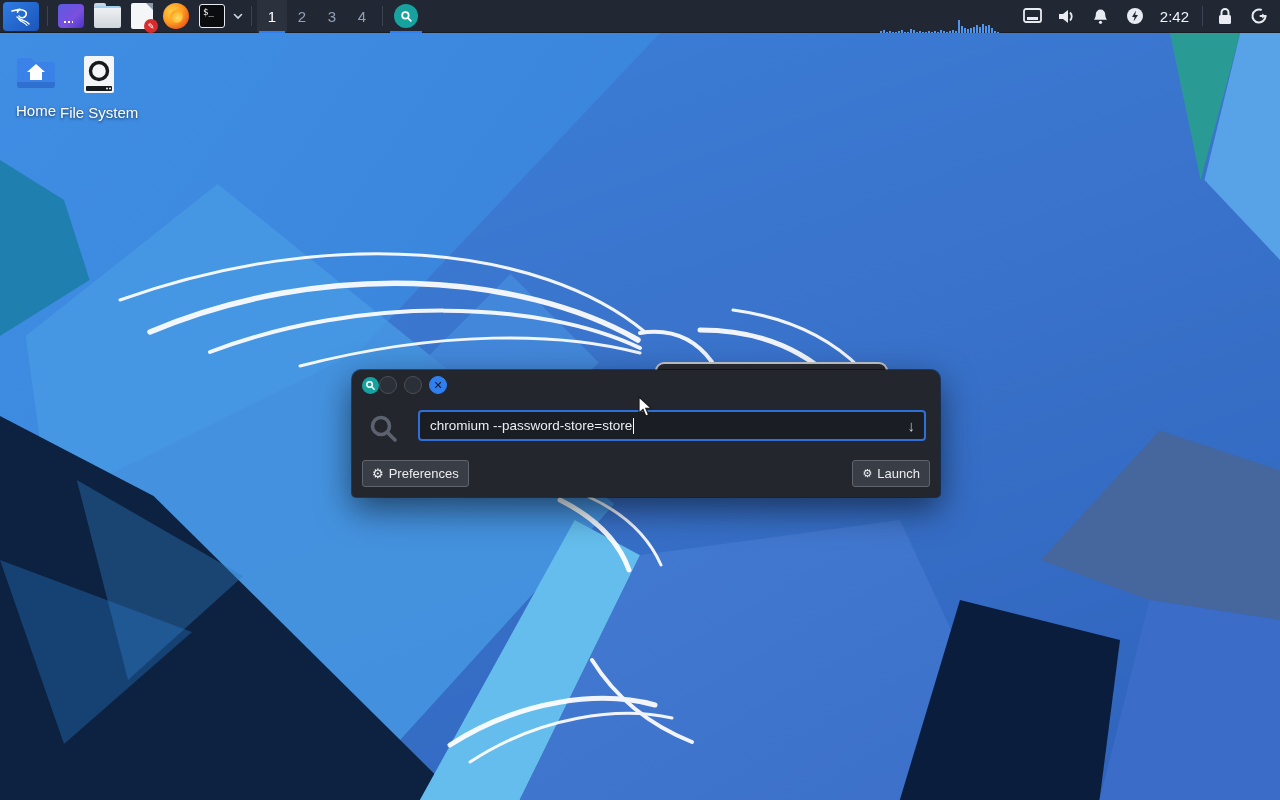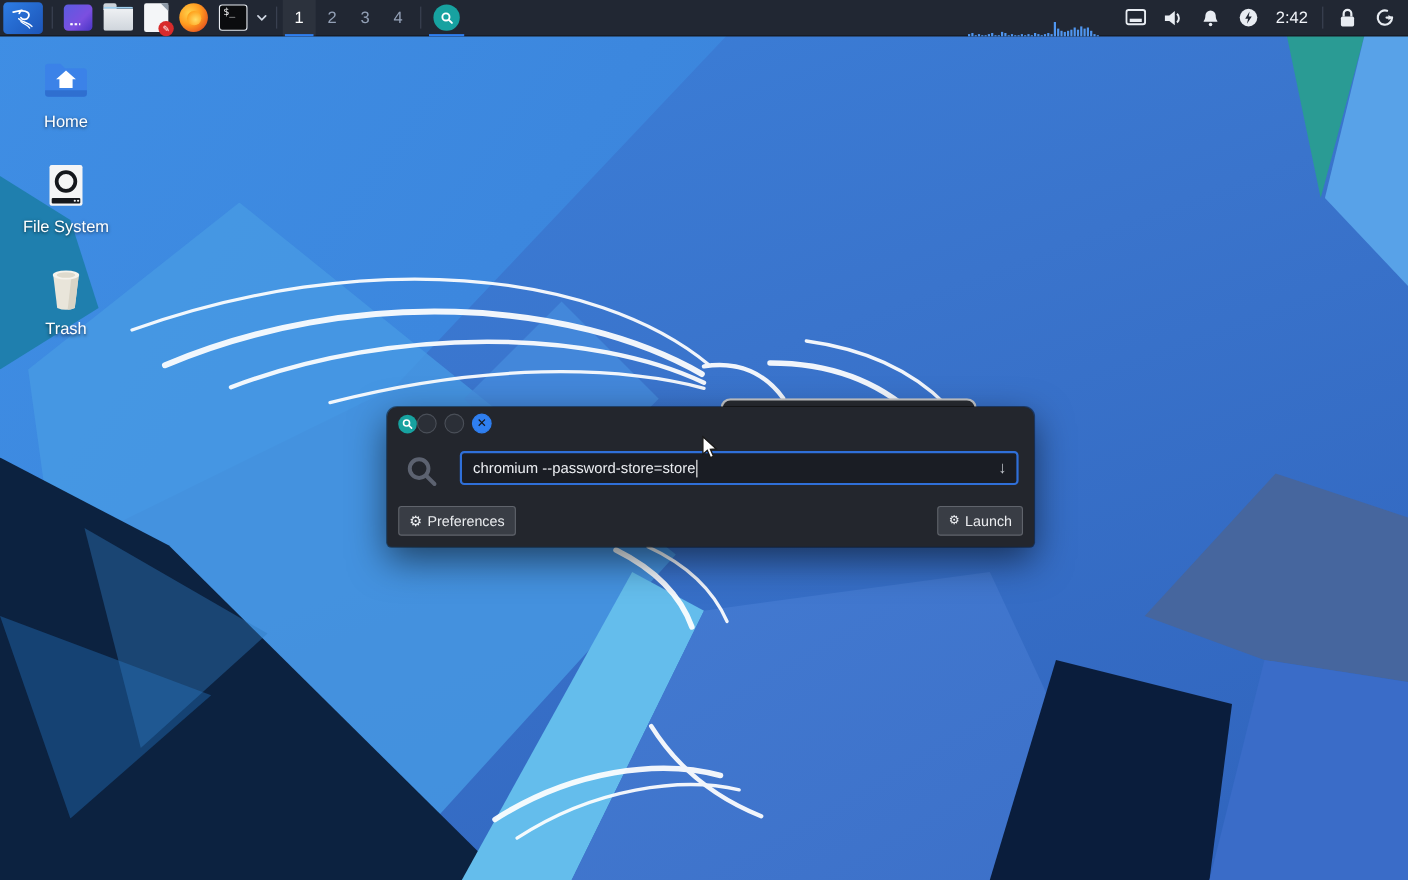--- a/index.html
+++ b/index.html
@@ -26,21 +26,21 @@
                   clip-path:polygon(40.6% 100%,50% 69.4%,70.3% 65%,80.5% 100%); }
   .wp-gap       { background:#0a1d3c; clip-path:polygon(70.3% 100%,75% 75%,87.5% 80%,85.9% 100%); }
   .wp-rprism-top{ background:#46669e; clip-path:polygon(81.3% 70%,90.6% 53.8%,100% 58.8%,100% 77.5%,89.8% 75%); }
   .wp-rprism-rt { background:#3a6cc8; clip-path:polygon(89.8% 75%,100% 77.5%,100% 100%,85.9% 100%); }
   .wp-tr-teal   { background:#2a9b94; clip-path:polygon(91.4% 4.1%,96.9% 4.1%,93.8% 22.5%); }
   .wp-tr-stripe { background:#58a2e8; clip-path:polygon(96.9% 4.1%,100% 4.1%,100% 32.5%,94.1% 22.5%); }
   .swirl { position:absolute; inset:0; }
 
   
   .desk-icons { position:absolute; left:12px; top:48px; width:96px; display:flex;
-                flex-direction:column; align-items:center; }
+                flex-direction:row; align-items:center; }
   .desk-item { width:96px; display:flex; flex-direction:column; align-items:center; cursor:default; }
   .desk-label { margin-top:6px; font-size:15px; color:#ffffff;
                 text-shadow:0 1px 3px rgba(0,0,0,.65); white-space:nowrap; }
 
   
   .panel { position:absolute; left:0; top:0; width:1280px; height:33px;
            background:#212733; display:flex; align-items:center;
            border-bottom:1px solid #161b24; color:#e6eaf2; z-index:50; }
   .p-sep { width:1px; height:20px; background:#3c4454; margin:0 5px; }
   .p-btn { height:33px; display:flex; align-items:center; justify-content:center;
@@ -181,29 +181,20 @@
     <svg width="48" height="48" viewBox="0 0 48 48">
       <rect x="9" y="6" width="30" height="37" rx="2" fill="#f4f5f6"></rect>
       <circle cx="24" cy="21" r="8.5" fill="none" stroke="#15181d" stroke-width="3.4"></circle>
       <rect x="11" y="36" width="26" height="5" rx="1" fill="#15181d"></rect>
       <circle cx="32" cy="38.5" r="1" fill="#f4f5f6"></circle>
         <circle cx="35" cy="38.5" r="1" fill="#f4f5f6"></circle>
     </svg>
     <div class="desk-label">File System</div>
   </div>
 
-  <div class="desk-item" style="margin-bottom:40px">
-    <svg width="48" height="48" viewBox="0 0 48 48">
-      <path d="M12.5 14 L16 43 q8 3.4 16 0 L35.5 14 z" fill="#e9e5da"></path>
-      <path d="M29 14 L35.5 14 L32 43 q-3 1.3-6.5 1.6 z" fill="#d9d4c6"></path>
-      <ellipse cx="24" cy="13" rx="12" ry="4.2" fill="#f6f3ec"></ellipse>
-      <ellipse cx="24" cy="13" rx="8.5" ry="2.6" fill="#dedacd"></ellipse>
-    </svg>
-    <div class="desk-label">Trash</div>
-  </div>
 
 
 </div>
 
 <div class="bg-window"></div>
 
 <div class="dialog">
   <div class="titlebar">
     <div class="mini-finder">
       <svg width="11" height="11" viewBox="0 0 12 12">

